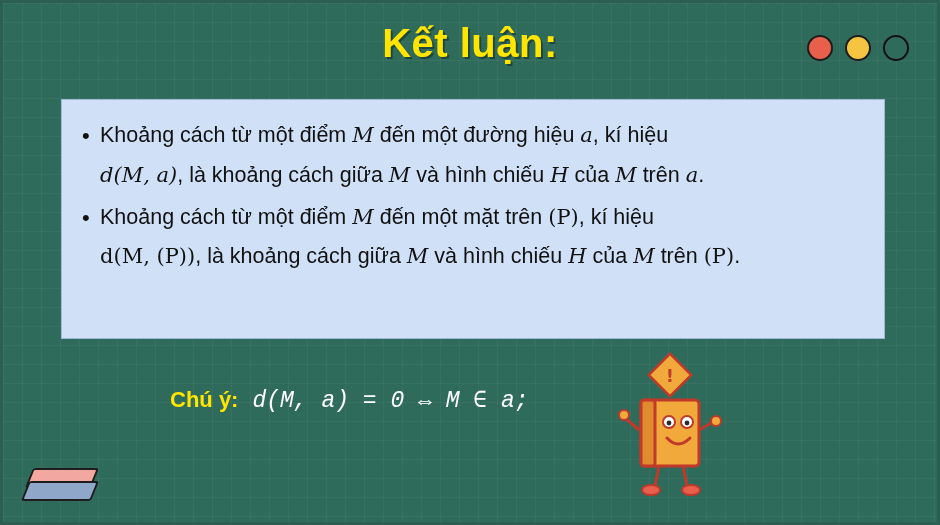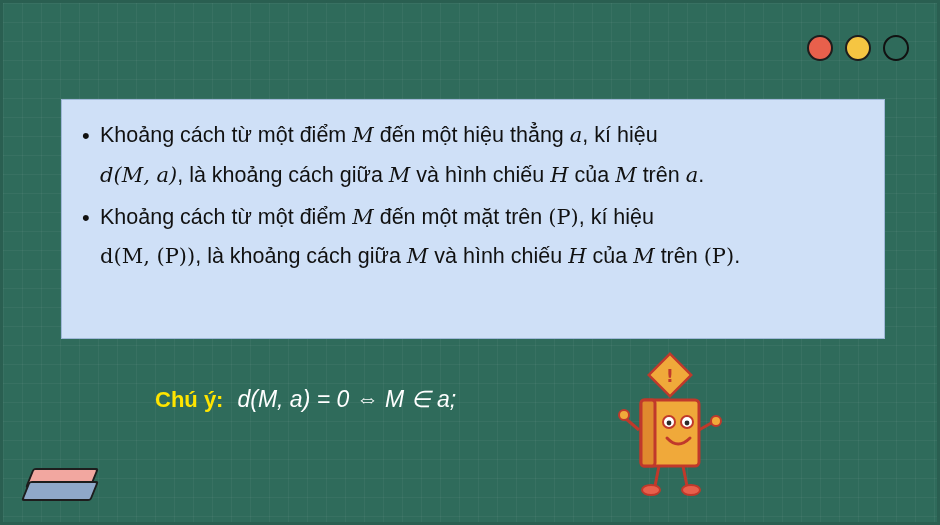--- a/index.html
+++ b/index.html
@@ -100,25 +100,26 @@
     left: 152px;
     top: 383px;
     display: flex;
     align-items: baseline;
     gap: 14px;
   }
   .note-label {
     color: #ffe500;
     font-size: 22px;
     font-weight: bold;
+    margin-left: 15px;
   }
   .note-formula {
     color: #ffffff;
     font-size: 23px;
-    font-family: Liberation Sans, sans-serif;
+    font-family: Liberation Mono, monospace;
     font-style: italic;
   }
   .note-formula2 {
     position: absolute;
     left: 240px;
     top: 440px;
     color: #ffffff;
     font-size: 25px;
     font-family: "DejaVu Serif", serif;
     font-style: italic;
@@ -165,33 +166,34 @@
     width: 120px;
     height: 150px;
   }
   .mascot svg { display: block; }
 </style>
 </head>
 <body>
 
 <div class="slide">
 
+  <div class="title">Kết luận:</div>
 
   <div class="dots">
     <div class="dot red"></div>
     <div class="dot yellow"></div>
     <div class="dot dark"></div>
   </div>
 
   <div class="panel">
 
     <div class="bullet-row">
       <div class="bullet-dot">•</div>
       <div class="bullet-text">
-        <span>Khoảng cách từ một điểm </span><span class="mi">M</span><span> đến một hiệu thẳng </span><span class="mi">a</span><span>, kí hiệu</span>
+        <span>Khoảng cách từ một điểm </span><span class="mi">M</span><span> đến một đường hiệu </span><span class="mi">a</span><span>, kí hiệu</span>
         <br>
         <span class="mi">d(M, a)</span><span>, là khoảng cách giữa </span><span class="mi">M</span><span> và hình chiếu </span><span class="mi">H</span><span> của </span><span class="mi">M</span><span> trên </span><span class="mi">a</span><span>.</span>
       </div>
     </div>
 
     <div class="bullet-row">
       <div class="bullet-dot">•</div>
       <div class="bullet-text">
         <span>Khoảng cách từ một điểm </span><span class="mi">M</span><span> đến một mặt trên </span><span class="mr">(P)</span><span>, kí hiệu</span>
         <br>

